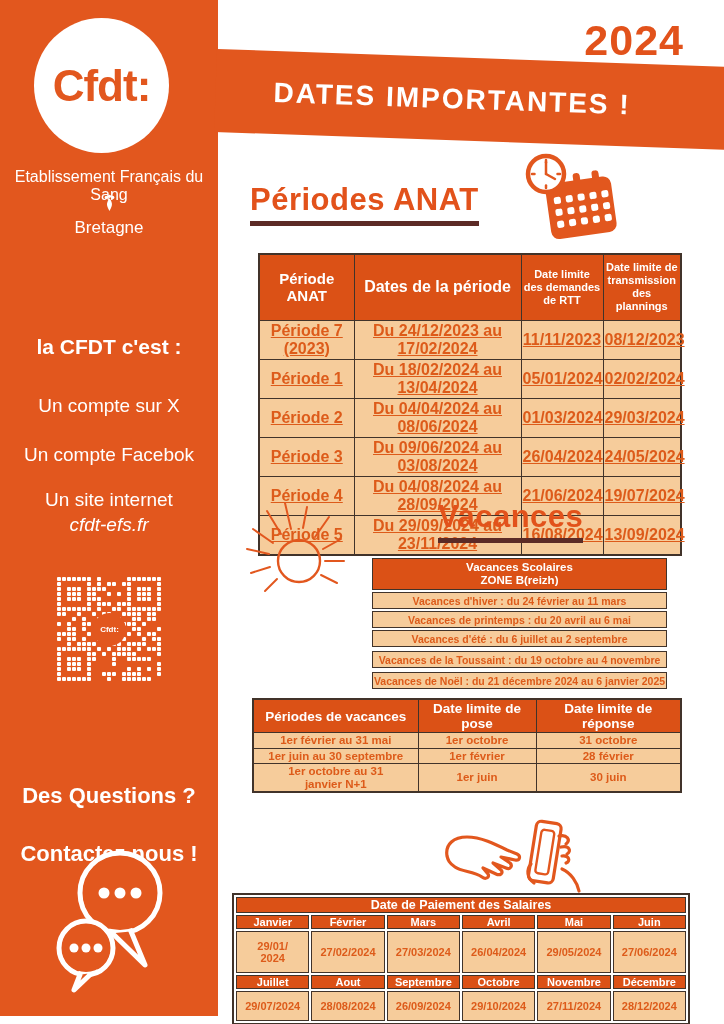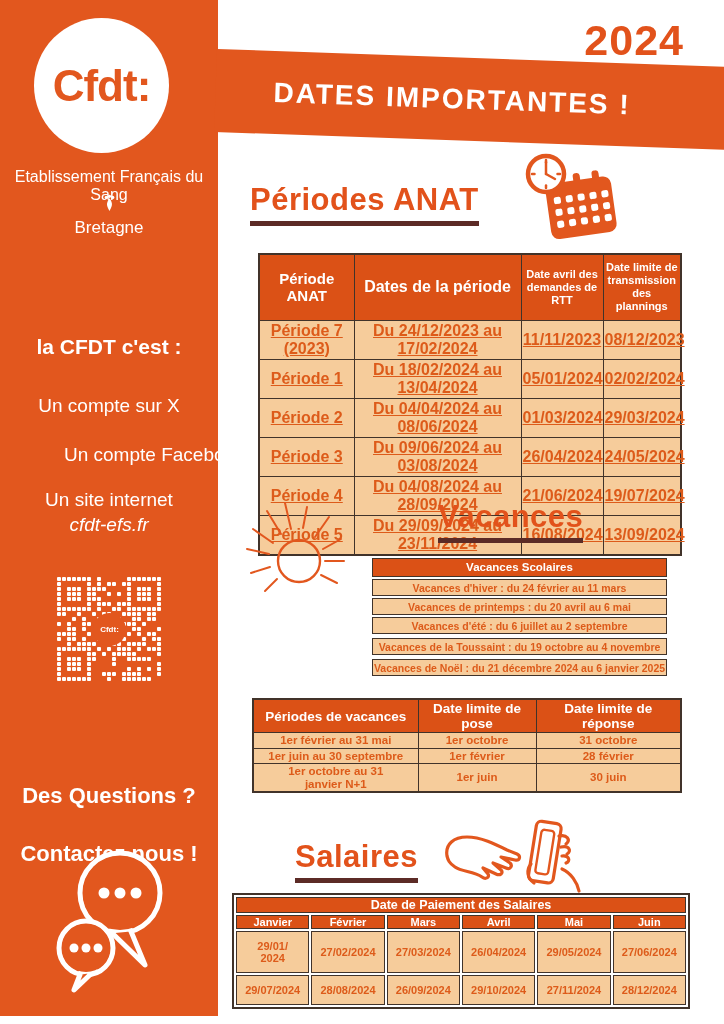--- a/index.html
+++ b/index.html
@@ -16,21 +16,21 @@
   .page{position:relative;width:724px;height:1024px;background:#fff;overflow:hidden;}
 
   
   .sidebar{position:absolute;left:0;top:0;width:218px;height:1016px;background:var(--orange);color:#fff;text-align:center;}
   .logo-circle{position:absolute;left:34px;top:18px;width:135px;height:135px;background:#fff;border-radius:50%;display:flex;align-items:center;justify-content:center;}
   .logo-text{color:var(--orange);font-weight:800;font-size:44px;letter-spacing:-1px;}
   .org-name{position:absolute;left:0;top:168px;width:100%;font-size:16px;font-weight:500;}
   .region-row{position:absolute;left:0;top:194px;width:100%;font-size:17px;font-weight:500;display:flex;align-items:center;justify-content:center;gap:6px;flex-direction:column;}
   .intro-heading{position:absolute;left:0;top:335px;width:100%;font-size:21px;font-weight:800;}
   .social-1{position:absolute;left:0;top:395px;width:100%;font-size:19px;}
-  .social-2{position:absolute;left:0;top:444px;width:100%;font-size:19px;margin-left:40px;}
+  .social-2{position:absolute;left:0;top:444px;width:100%;font-size:19px;}
   .social-3{position:absolute;left:0;top:489px;width:100%;font-size:19px;}
   .site-url{position:absolute;left:0;top:514px;width:100%;font-size:19px;font-style:italic;}
   .qr{position:absolute;left:57px;top:577px;width:105px;height:105px;}
   .qr-center{position:absolute;left:36px;top:36px;width:33px;height:33px;background:var(--orange);border-radius:50%;z-index:2;display:flex;align-items:center;justify-content:center;font-size:8px;font-weight:700;color:#fff;}
   .q1{position:absolute;left:0;top:783px;width:100%;font-size:22px;font-weight:800;}
   .q2{position:absolute;left:0;top:841px;width:100%;font-size:22px;font-weight:800;}
   .bubbles{position:absolute;left:48px;top:843px;}
 
   
   .year{position:absolute;top:16px;right:40px;font-size:43px;font-weight:800;color:var(--heading);letter-spacing:1px;}
@@ -416,21 +416,21 @@
     <colgroup>
         <col style="width:95px">
         <col style="width:167px">
         <col style="width:82px">
         <col style="width:78px">
       </colgroup>
     <thead>
       <tr>
         <th class="c0">Période ANAT</th>
         <th class="c1">Dates de la période</th>
-        <th class="c2">Date avril des demandes de RTT</th>
+        <th class="c2">Date limite des demandes de RTT</th>
         <th class="c3">Date limite de transmission des plannings</th>
       </tr>
     </thead>
     <tbody>
       <tr>
           <td>Période 7 (2023)</td>
           <td>Du 24/12/2023 au 17/02/2024</td>
           <td>11/11/2023</td>
           <td>08/12/2023</td>
         </tr>
@@ -482,20 +482,21 @@
       <line x1="80" y1="78" x2="96" y2="86"></line>
       <line x1="36" y1="82" x2="24" y2="94"></line>
     </g>
   </svg>
 
   <div class="sec-heading h-vac">Vacances</div>
 
   <div class="scol">
     <div class="scol-header">
       <div>Vacances Scolaires</div>
+      <div>ZONE B(reizh)</div>
     </div>
     <div class="scol-row">Vacances d'hiver :  du 24 février au 11 mars</div>
     <div class="scol-row">Vacances de printemps : du 20 avril au 6 mai</div>
     <div class="scol-row">Vacances d'été : du 6 juillet au 2 septembre</div>
     <div class="scol-row" style="margin-top:4px;">Vacances de la Toussaint : du 19 octobre au 4 novembre</div>
     <div class="scol-row" style="margin-top:4px;">Vacances de Noël : du 21 décembre 2024 au 6 janvier 2025</div>
   </div>
 
   <table class="per-table">
     <colgroup>
@@ -522,21 +523,20 @@
           <td>28 février</td>
         </tr>
       <tr>
           <td style="width:150px;padding:1px 30px;">1er octobre au 31 janvier N+1</td>
           <td>1er juin</td>
           <td>30 juin</td>
         </tr>
     </tbody>
   </table>
 
-  <div class="sec-heading h-sal">Salaires</div>
 
   <svg class="icon-abs" style="left:438px;top:810px;" width="145" height="84" viewBox="0 0 145 84">
     <g fill="none" stroke="#E2571E" stroke-width="3.2" stroke-linecap="round" stroke-linejoin="round">
       <path d="M9 46 C7 34 16 27 29 27 C43 27 57 34 69 40 L79 44 C83 46 82 51 77 50 L63 47 L72 53 C75 56 72 60 68 58 L55 53 L63 60 C66 63 62 66 58 64 L45 58 L50 64 C52 67 48 70 44 67 C36 61 24 62 17 57 C11 53 10 50 9 46 Z"></path>
       <g transform="rotate(9 106 44)">
         <rect x="94" y="12" width="25" height="60" rx="5" fill="#fff"></rect>
         <rect x="100" y="20" width="13" height="44" rx="3" stroke-width="2.4"></rect>
       </g>
       <path d="M93 54 C88 60 89 68 96 73"></path>
       <path d="M121 26 C129 24 133 30 128 34"></path>
@@ -562,20 +562,28 @@
       </tr>
       <tr>
         <td>29/01/ 2024</td>
         <td>27/02/2024</td>
         <td>27/03/2024</td>
         <td>26/04/2024</td>
         <td>29/05/2024</td>
         <td>27/06/2024</td>
       </tr>
       <tr>
+        <th class="month">Juillet</th>
+        <th class="month">Aout</th>
+        <th class="month">Septembre</th>
+        <th class="month">Octobre</th>
+        <th class="month">Novembre</th>
+        <th class="month">Décembre</th>
+      </tr>
+      <tr>
         <td>29/07/2024</td>
         <td>28/08/2024</td>
         <td>26/09/2024</td>
         <td>29/10/2024</td>
         <td>27/11/2024</td>
         <td>28/12/2024</td>
       </tr>
     </tbody>
       </table>
   </div>

